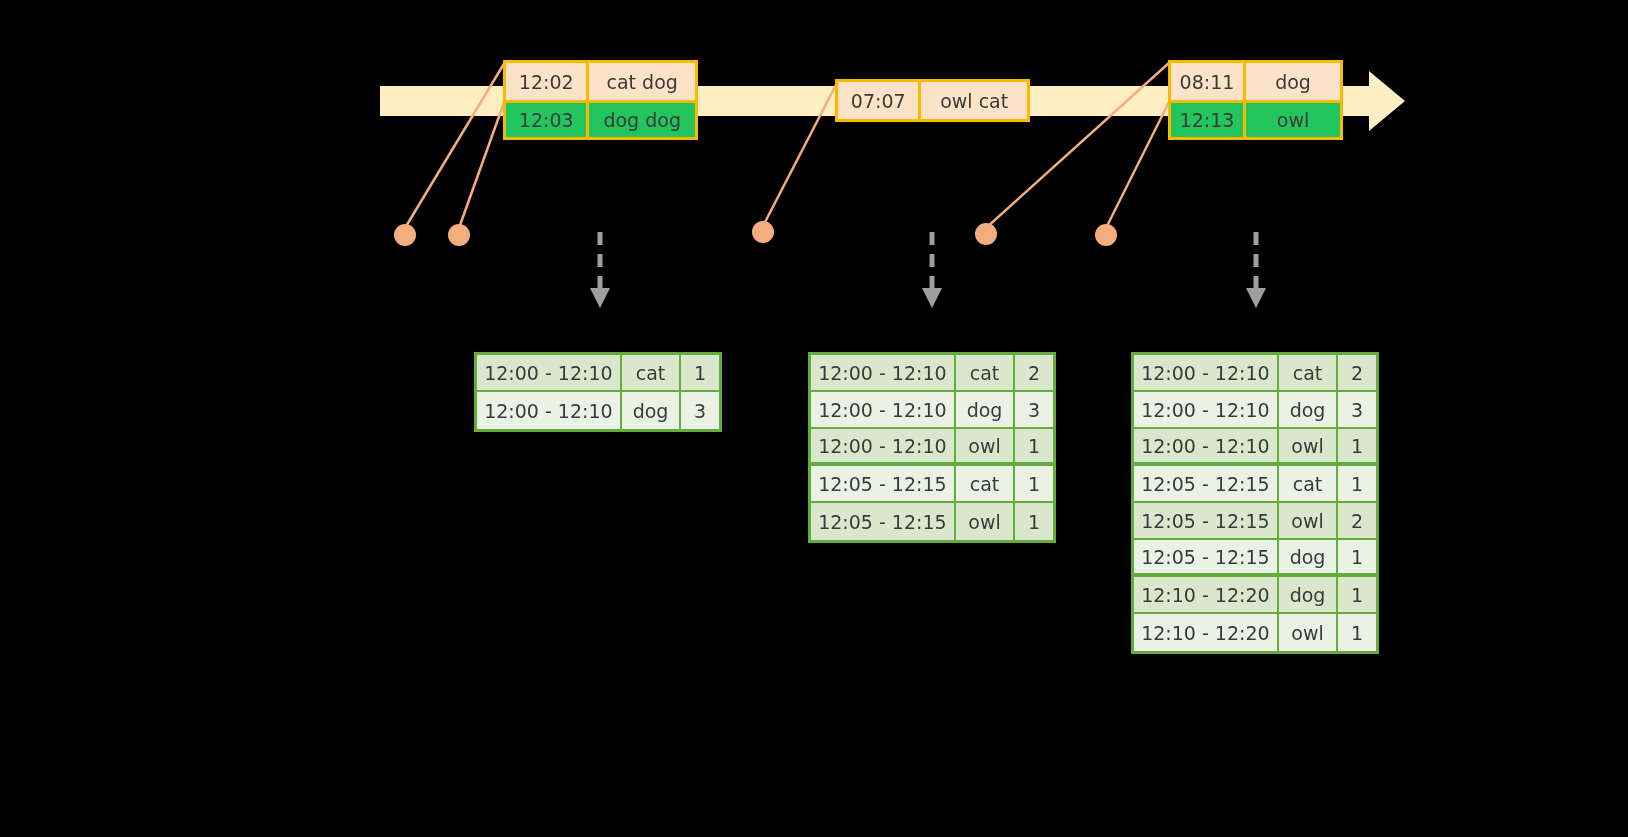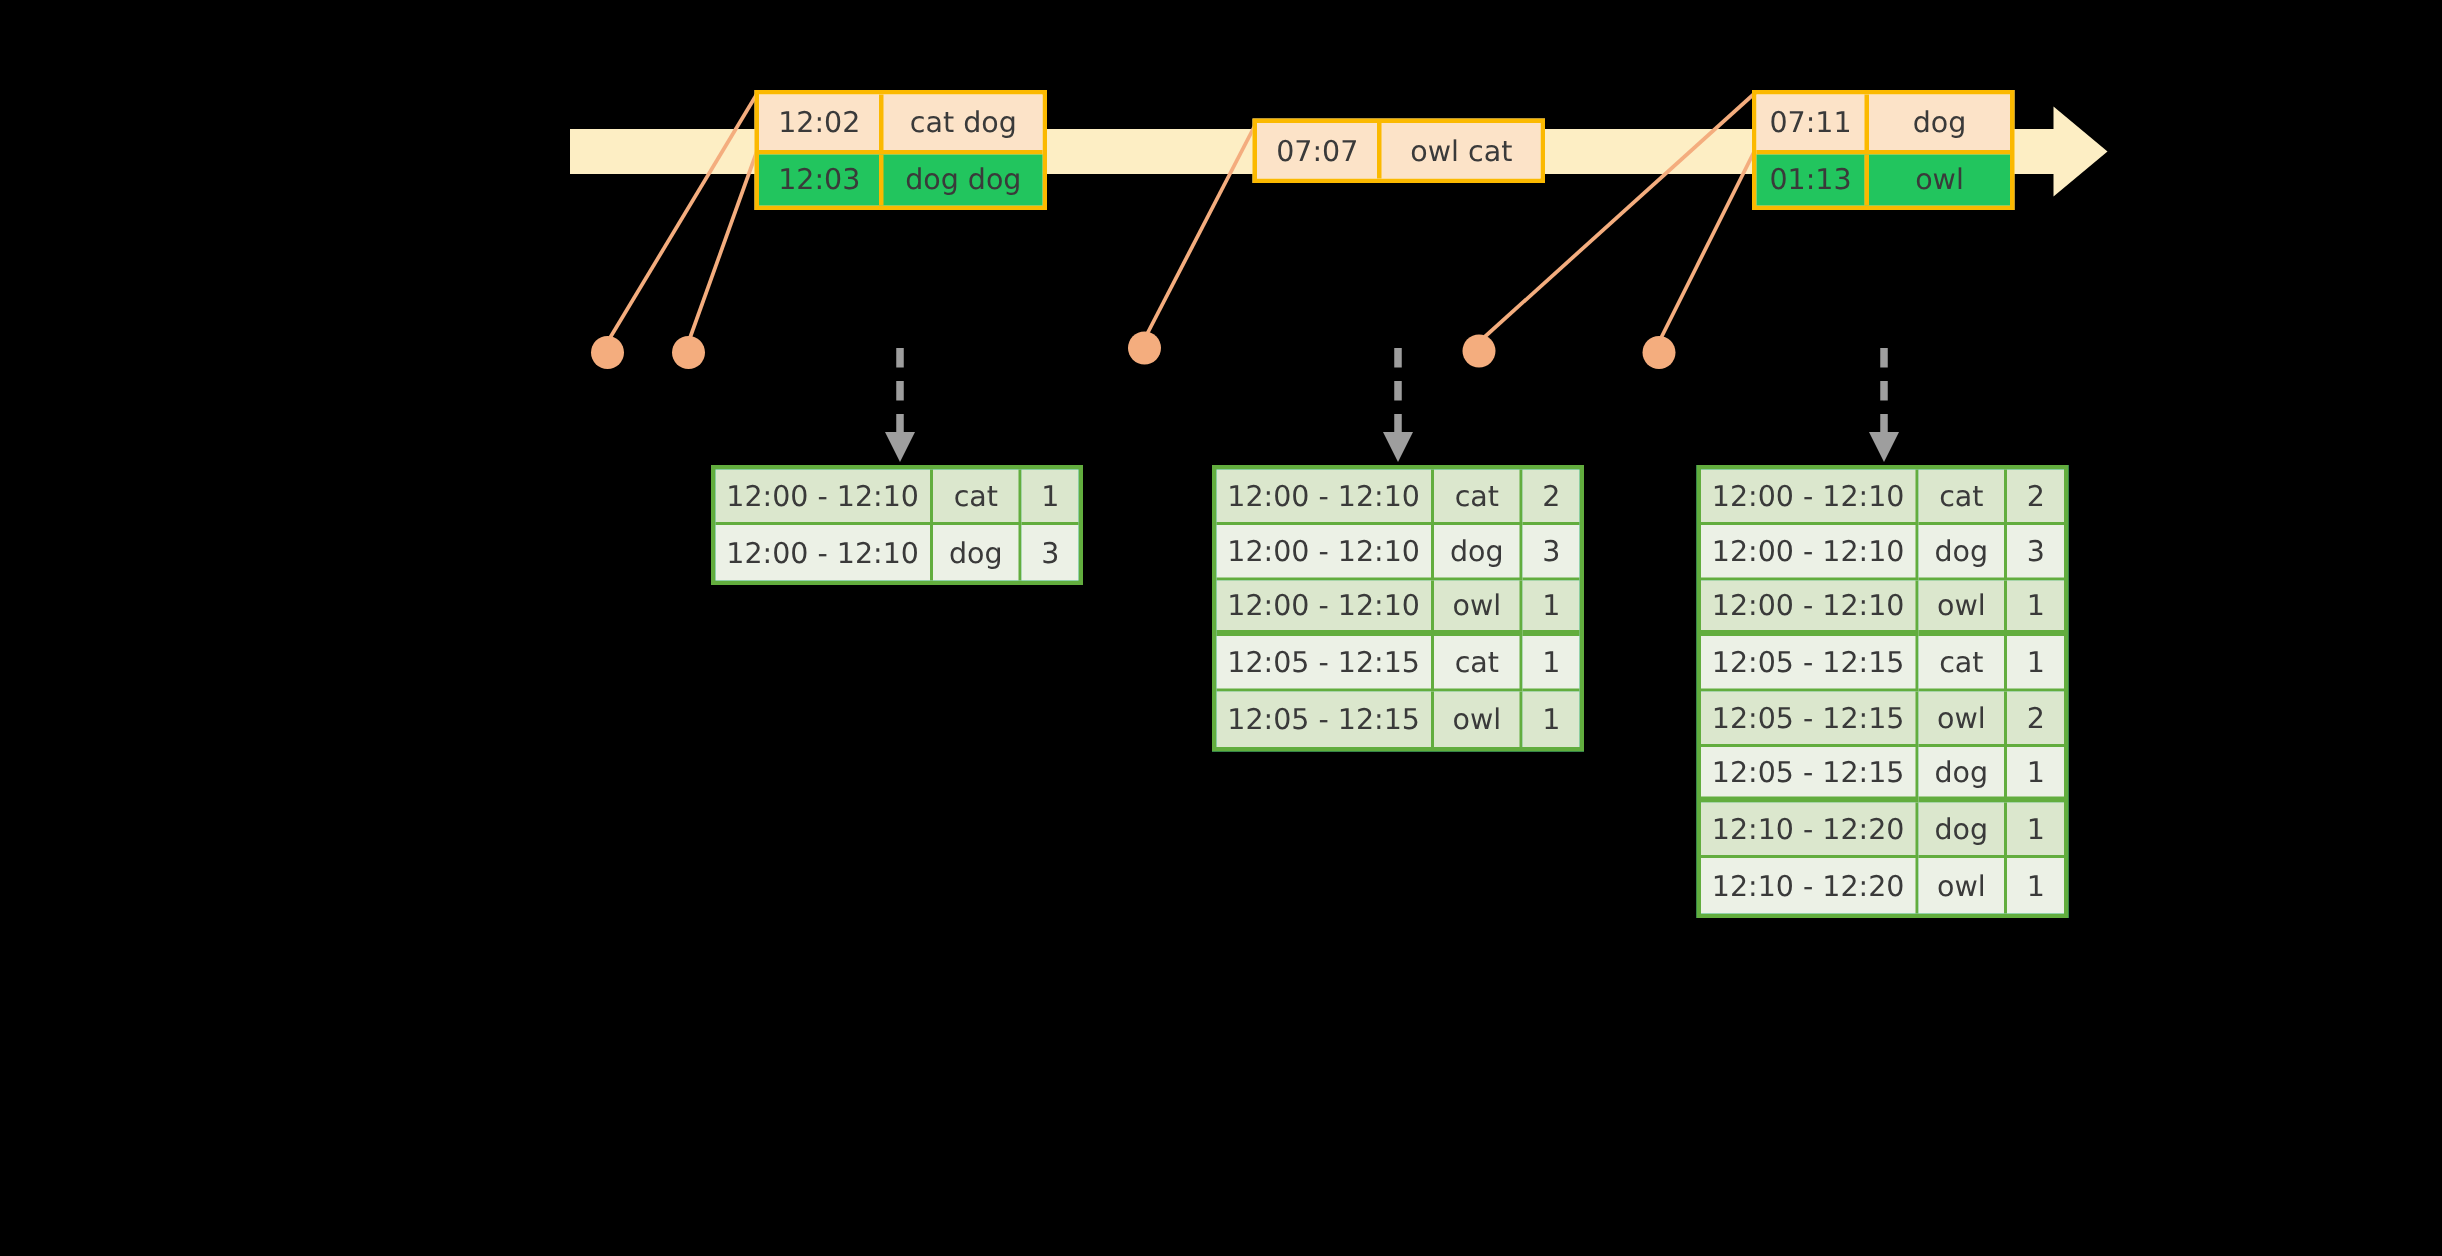--- a/index.html
+++ b/index.html
@@ -99,22 +99,23 @@
     width: 28px;
     height: 80px;
     z-index: 2;
   }
 
   
   .result-table {
     position: absolute;
     border: 3px solid #62ad3e;
     box-sizing: border-box;
-    background: #14b8a6;
+    background: #f9a8d4;
     z-index: 4;
+    margin-top: 42px;
   }
   .res-row {
     display: flex;
     height: 37px;
     box-sizing: border-box;
   }
   .res-row.shade-a .res-cell { background: #dbe7cd; }
   .res-row.shade-b .res-cell { background: #ecf1e6; }
   .res-cell {
     display: flex;
@@ -188,25 +189,25 @@
       </div>
     </div>
   <div class="event-box" id="event-box-2">
       <div class="event-row shade-a">
         <div class="ev-cell ev-time">07:07</div>
         <div class="ev-cell ev-value">owl cat</div>
       </div>
     </div>
   <div class="event-box" id="event-box-3">
       <div class="event-row shade-a">
-        <div class="ev-cell ev-time">07:11</div>
+        <div class="ev-cell ev-time">08:11</div>
         <div class="ev-cell ev-value">dog</div>
       </div>
       <div class="event-row shade-b">
-        <div class="ev-cell ev-time">01:13</div>
+        <div class="ev-cell ev-time">12:13</div>
         <div class="ev-cell ev-value">owl</div>
       </div>
     </div>
 
   <div class="result-table" id="result-table-1">
       <div class="res-row shade-a">
         <div class="res-cell res-window">12:00 - 12:10</div>
         <div class="res-cell res-key">cat</div>
         <div class="res-cell res-count">1</div>
       </div>

